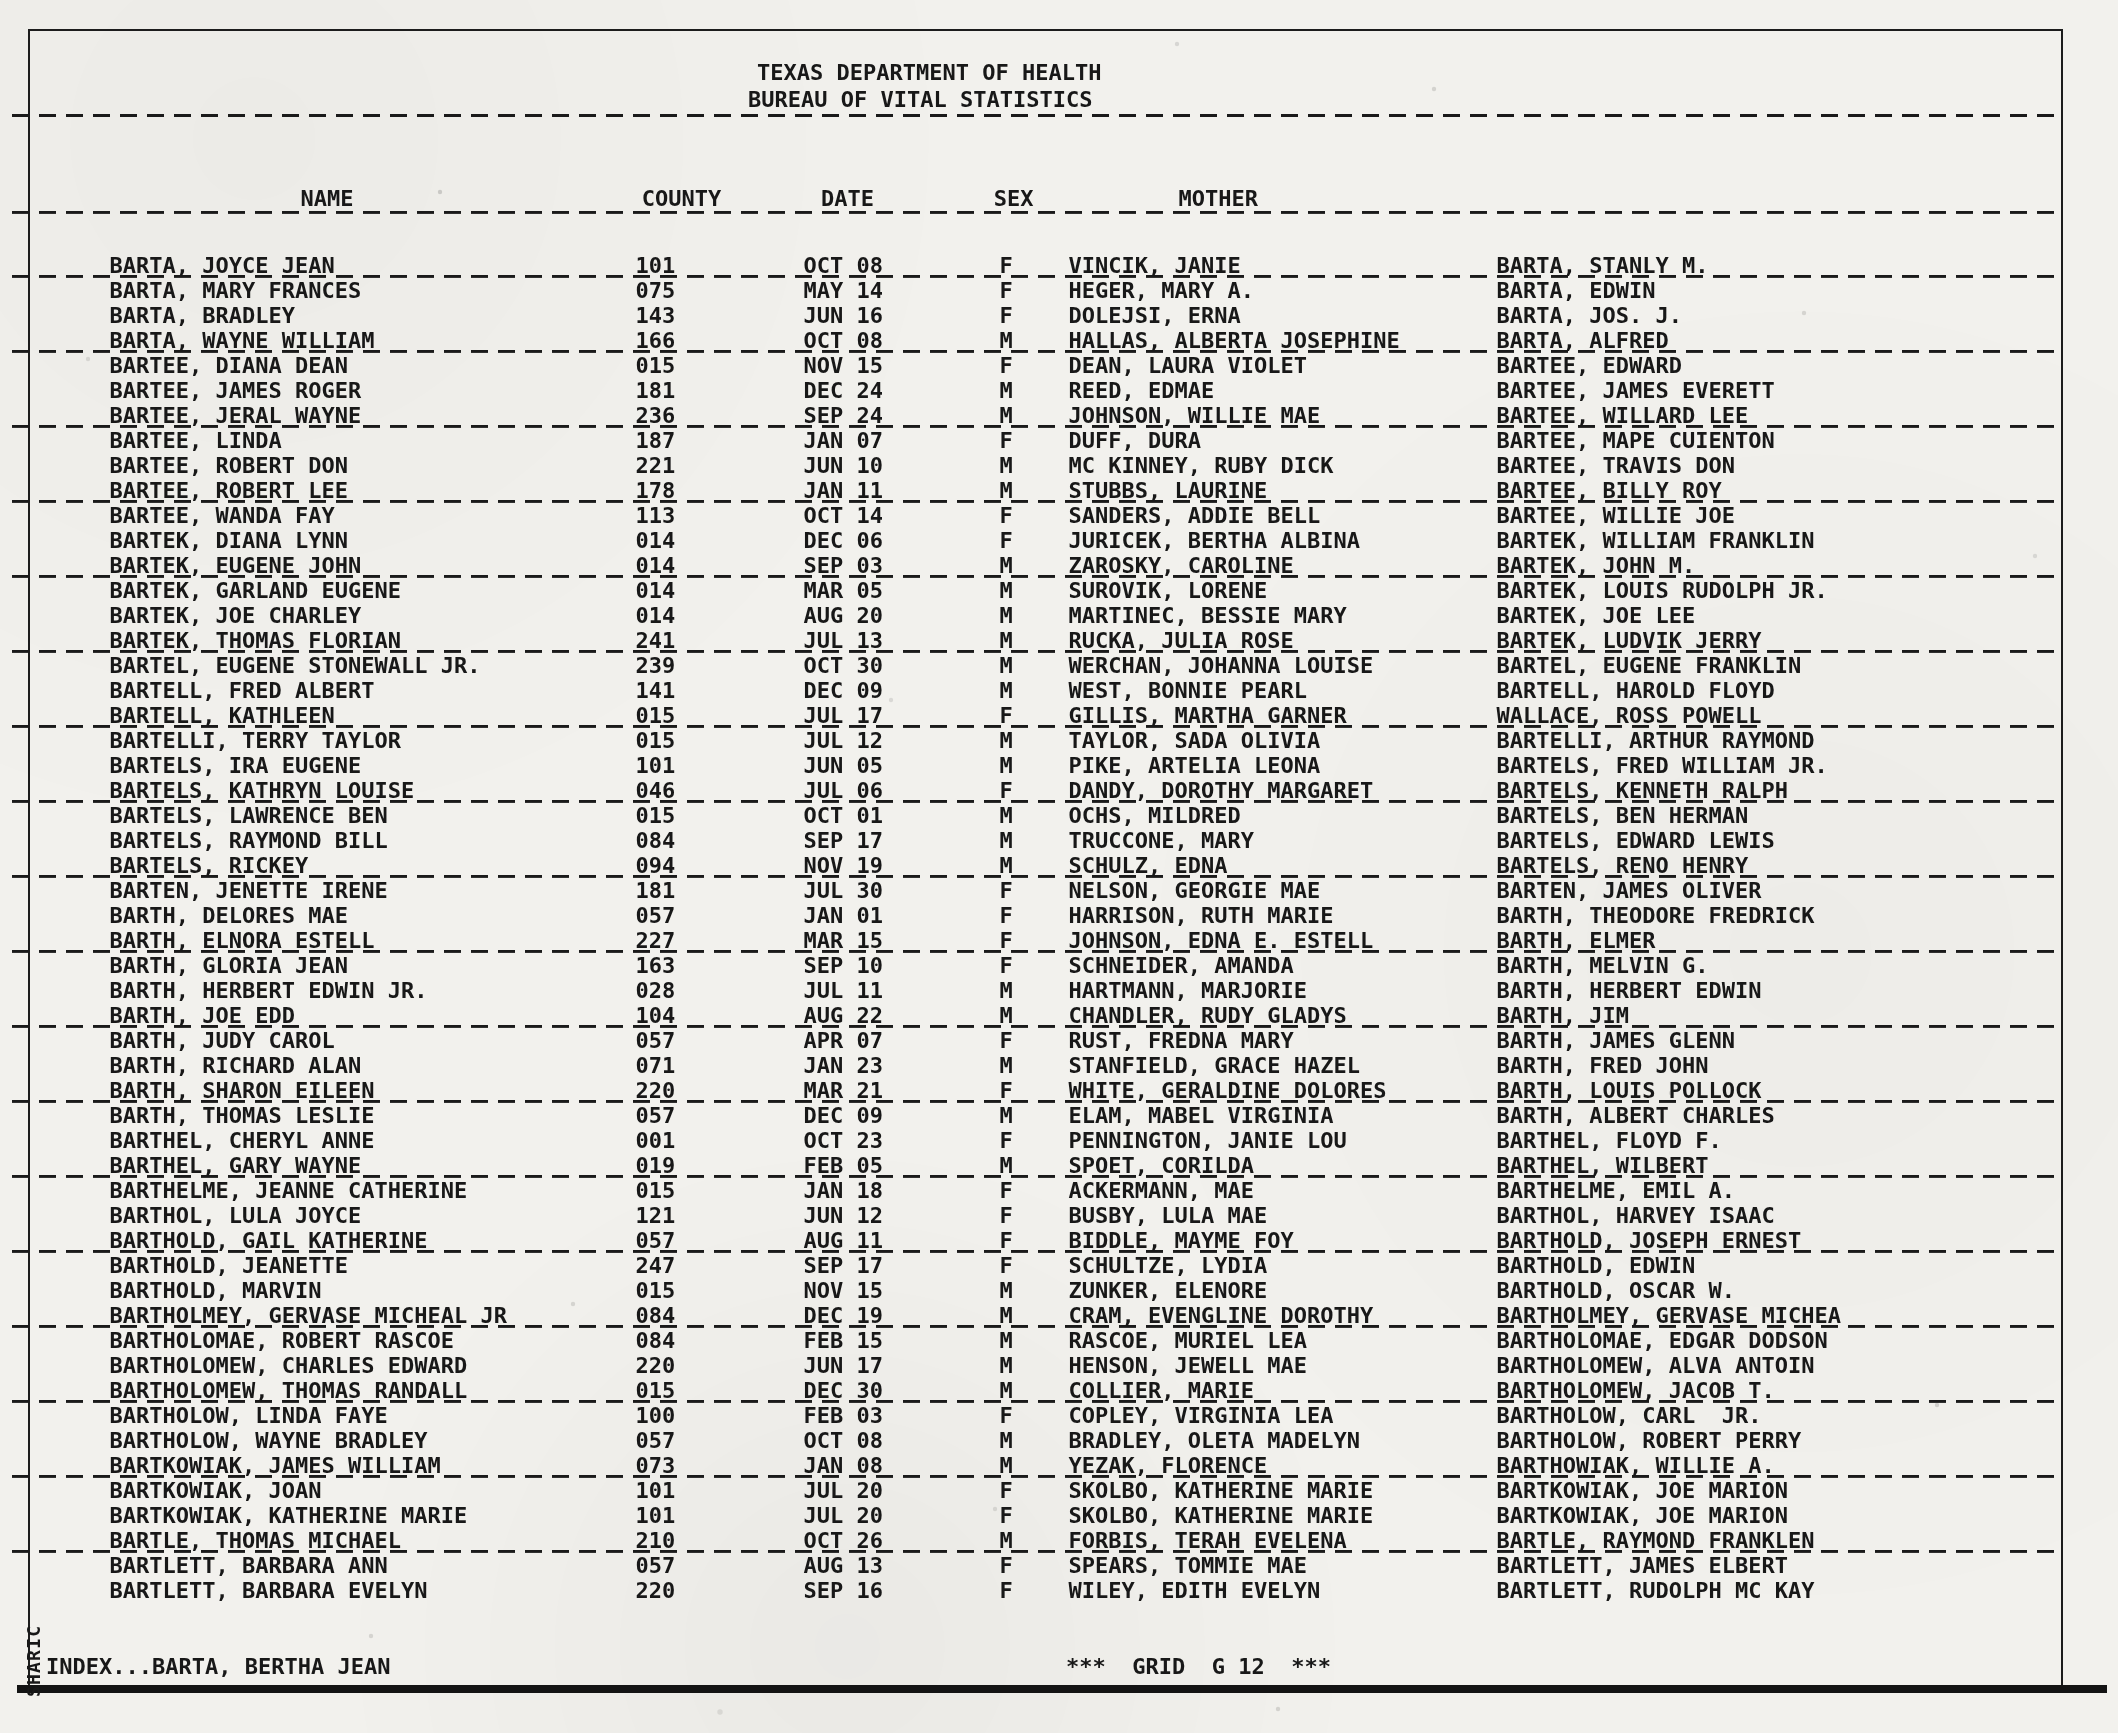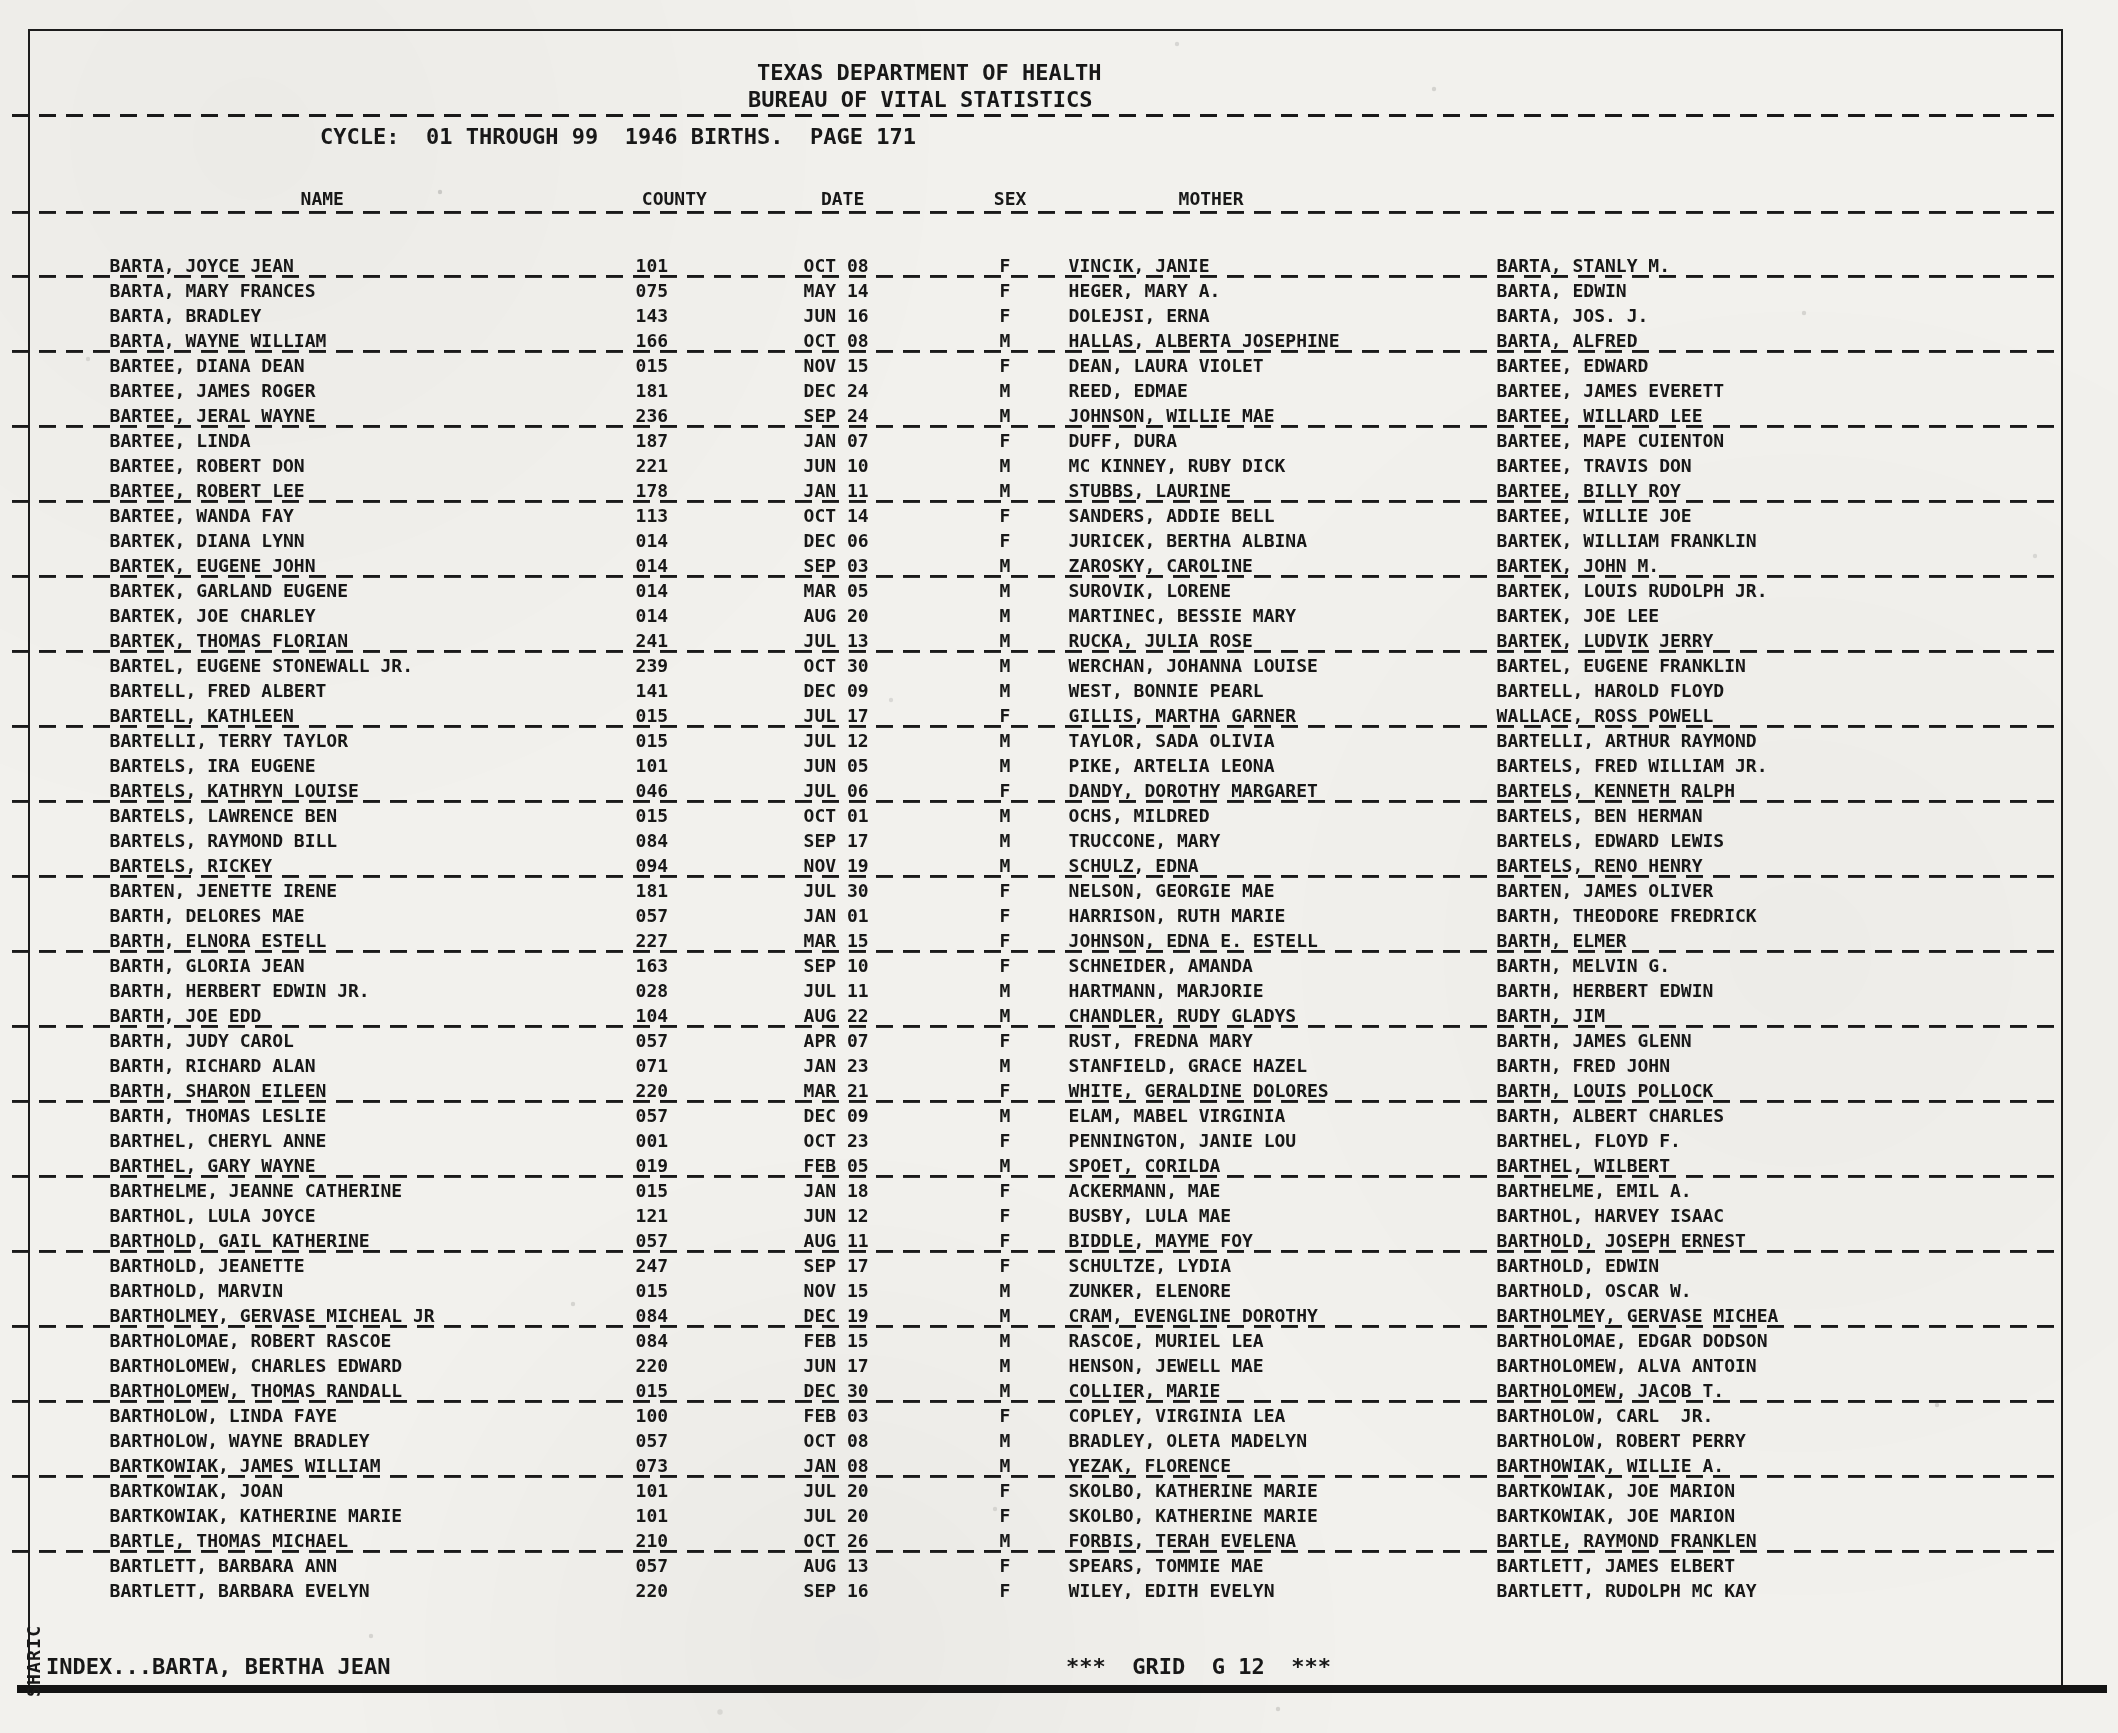--- a/index.html
+++ b/index.html
@@ -28,21 +28,21 @@
   .cycle{left:320px;top:124px;}
   .dashline{
     position:absolute;left:11.6px;width:2045px;height:2.9px;
     background:repeating-linear-gradient(90deg,#1a1a1a 0 17.3px,transparent 17.3px 27px);
   }
   #dash-title{top:114px;}
   
   .grid-row{
     display:grid;grid-template-columns:526px 168px 196px 69px 428px 1fr;
     padding-left:98px;box-sizing:border-box;
-    height:25px;font-size:18px;line-height:25px;white-space:pre;
+    height:25px;font-size:22px;line-height:25px;white-space:pre;
   }
   .ul{
     background:repeating-linear-gradient(90deg,#1a1a1a 0 17.3px,transparent 17.3px 27px) left bottom / 100% 2.9px no-repeat;
   }
   .header-row{position:absolute;left:11.6px;top:183px;width:2045px;height:31px;line-height:31px;}
   .hcol0{text-indent:191px;}
   .hcol1{text-indent:-5.8px;padding-left:12px;}
   .hcol2{text-indent:17.3px;}
   .hcol3{text-indent:-5.8px;}
   .hcol4{text-indent:110px;}
@@ -80,21 +80,20 @@
 </head>
 <body>
 
 <div class="page">
 
   <div class="frame"></div>
 
   <div class="t title1">TEXAS DEPARTMENT OF HEALTH</div>
   <div class="t title2">BUREAU OF VITAL STATISTICS</div>
   <div class="dashline" id="dash-title"></div>
-  <div class="t cycle">CYCLE:  01 THROUGH 99  1946 BIRTHS.  PAGE 171</div>
 
   <div class="grid-row header-row ul" id="colheader"><div class="cell hcol0">NAME</div><div class="cell hcol1">COUNTY</div><div class="cell hcol2">DATE</div><div class="cell hcol3">SEX</div><div class="cell hcol4">MOTHER</div></div>
 
   <div class="rows" id="rows">
       <div class="grid-row ul"><div class="cell cell-name">BARTA, JOYCE JEAN</div><div class="cell cell-county">101</div><div class="cell cell-date">OCT 08</div><div class="cell cell-sex">F</div><div class="cell cell-mother">VINCIK, JANIE</div><div class="cell cell-father">BARTA, STANLY M.</div></div>
       <div class="grid-row"><div class="cell cell-name">BARTA, MARY FRANCES</div><div class="cell cell-county">075</div><div class="cell cell-date">MAY 14</div><div class="cell cell-sex">F</div><div class="cell cell-mother">HEGER, MARY A.</div><div class="cell cell-father">BARTA, EDWIN</div></div>
       <div class="grid-row"><div class="cell cell-name">BARTA, BRADLEY</div><div class="cell cell-county">143</div><div class="cell cell-date">JUN 16</div><div class="cell cell-sex">F</div><div class="cell cell-mother">DOLEJSI, ERNA</div><div class="cell cell-father">BARTA, JOS. J.</div></div>
       <div class="grid-row ul"><div class="cell cell-name">BARTA, WAYNE WILLIAM</div><div class="cell cell-county">166</div><div class="cell cell-date">OCT 08</div><div class="cell cell-sex">M</div><div class="cell cell-mother">HALLAS, ALBERTA JOSEPHINE</div><div class="cell cell-father">BARTA, ALFRED</div></div>
       <div class="grid-row"><div class="cell cell-name">BARTEE, DIANA DEAN</div><div class="cell cell-county">015</div><div class="cell cell-date">NOV 15</div><div class="cell cell-sex">F</div><div class="cell cell-mother">DEAN, LAURA VIOLET</div><div class="cell cell-father">BARTEE, EDWARD</div></div>
       <div class="grid-row"><div class="cell cell-name">BARTEE, JAMES ROGER</div><div class="cell cell-county">181</div><div class="cell cell-date">DEC 24</div><div class="cell cell-sex">M</div><div class="cell cell-mother">REED, EDMAE</div><div class="cell cell-father">BARTEE, JAMES EVERETT</div></div>

